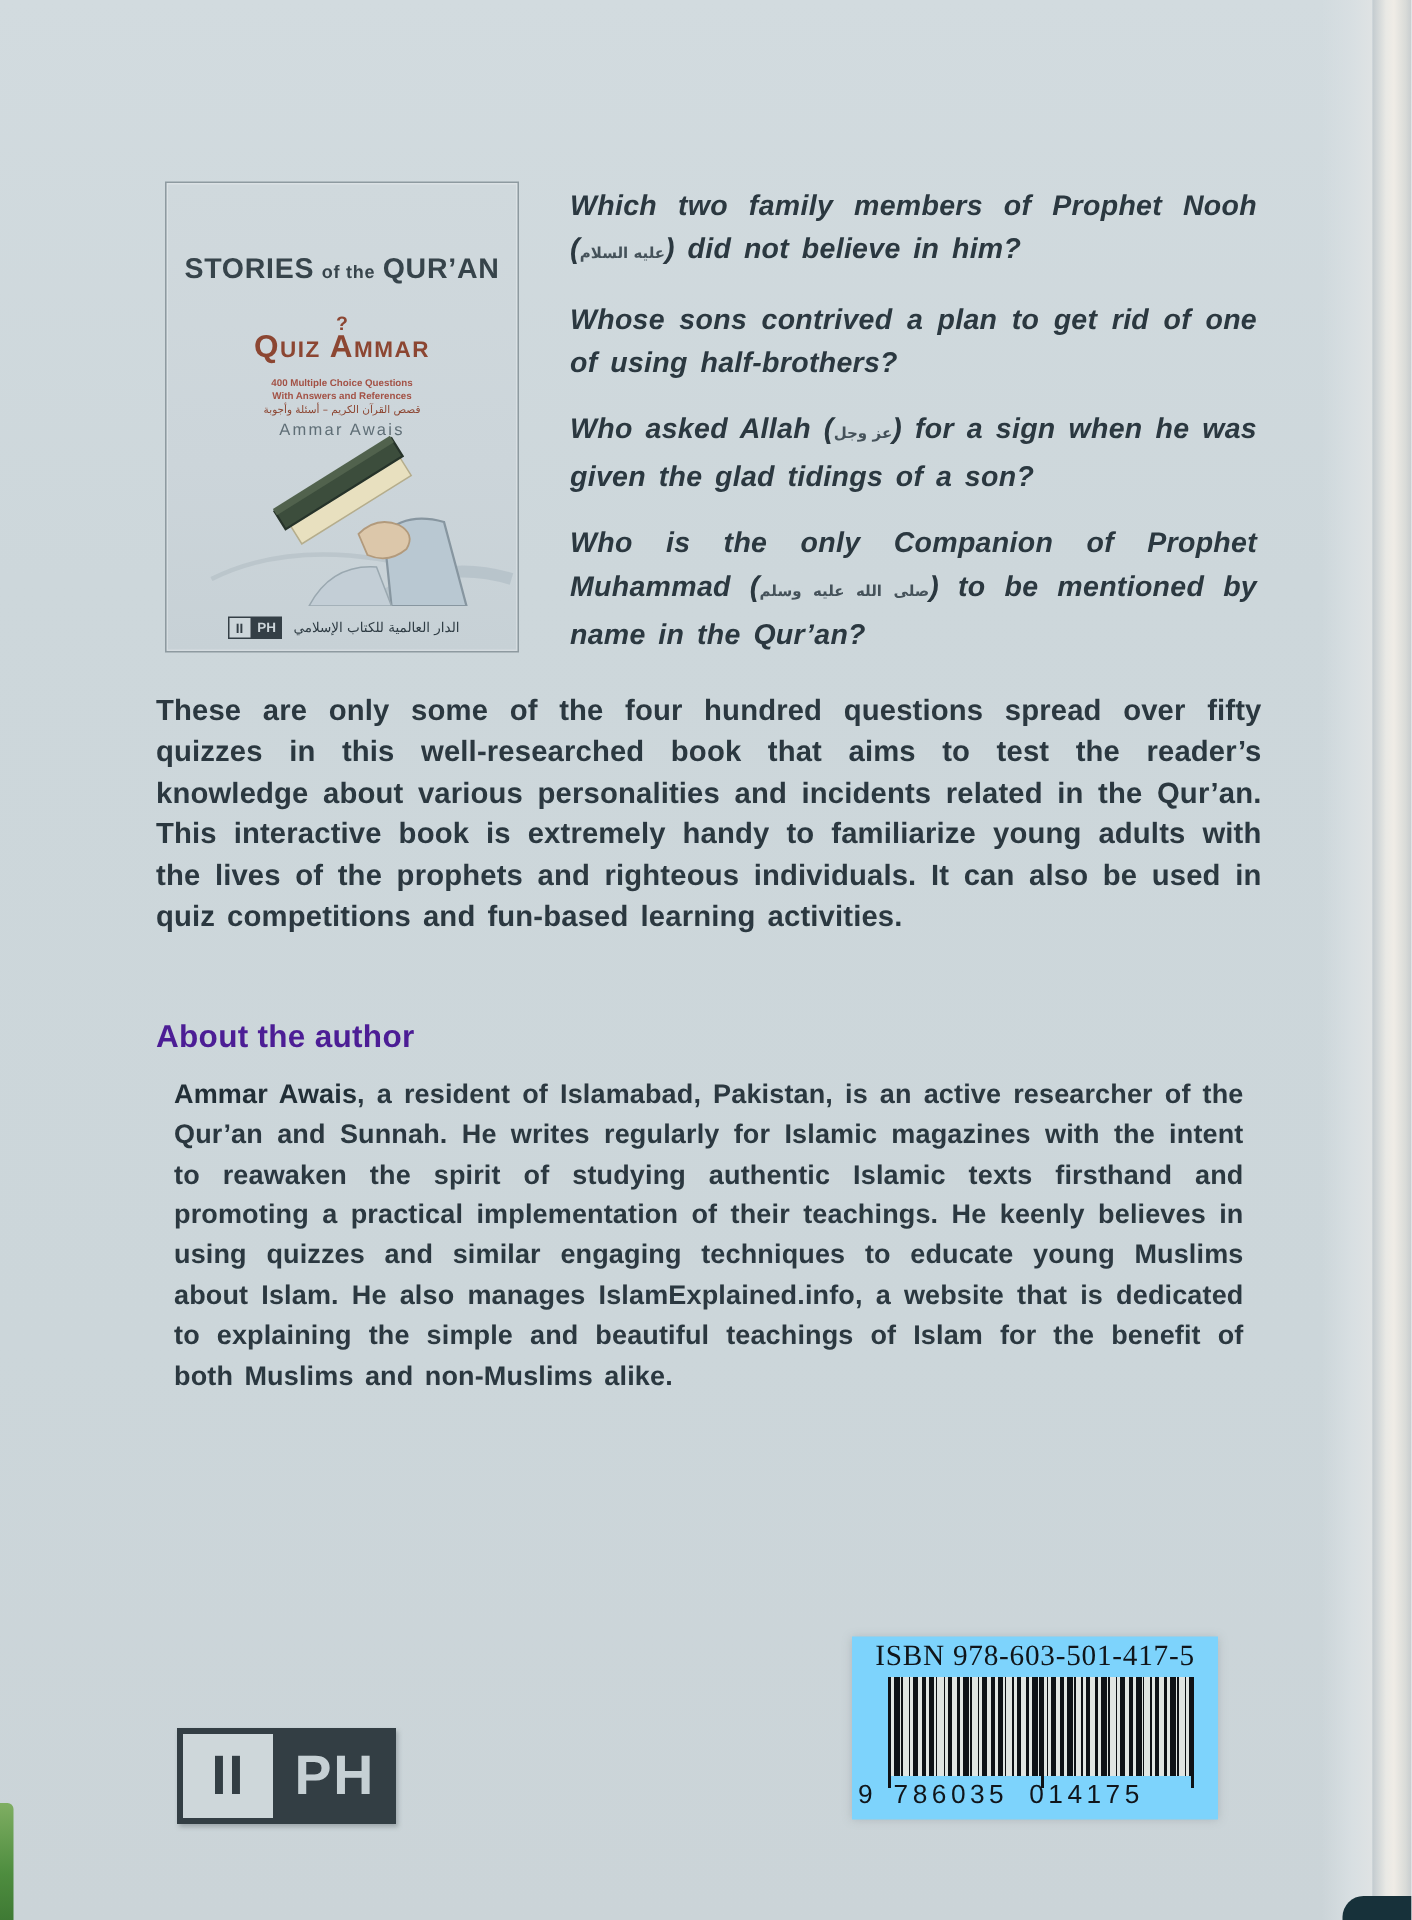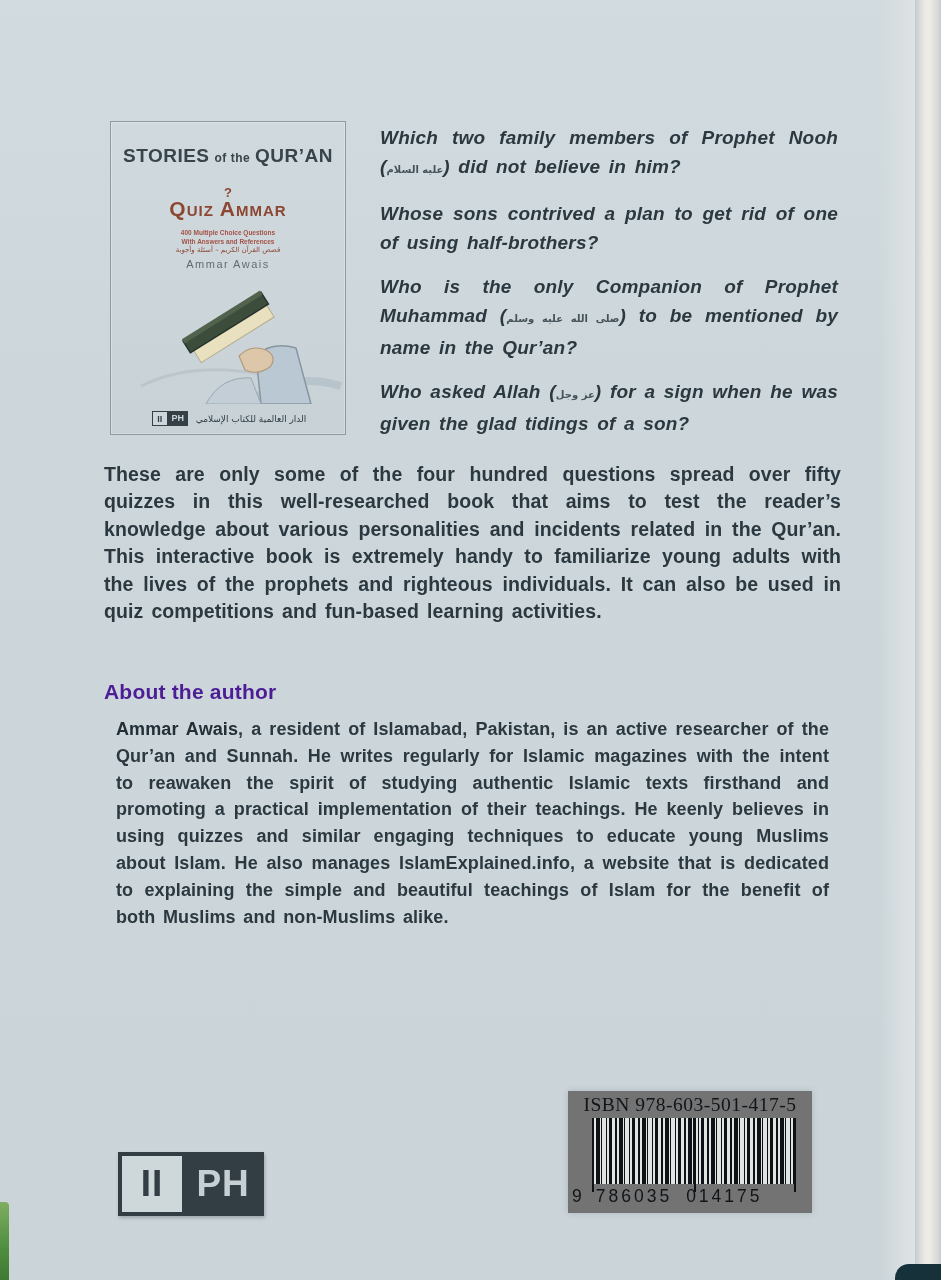--- a/index.html
+++ b/index.html
@@ -28,21 +28,21 @@
     background:#17313a;border-radius:14px 0 0 0;
   }
 
   
   .cover-thumb{
     position:absolute;left:110px;top:121px;width:236px;height:314px;
     background:linear-gradient(180deg,#d0d9dd 0%,#ccd5da 60%,#c7d1d6 100%);
     border:1px solid #8e9aa0;box-shadow:0 0 0 1px rgba(255,255,255,.25) inset;
     text-align:center;box-sizing:border-box;
   }
-  .ct-title{margin-top:24px;color:#37444b;font-weight:bold;letter-spacing:.5px;line-height:20px;}
+  .ct-title{margin-top:48px;color:#37444b;font-weight:bold;letter-spacing:.5px;line-height:20px;}
   .ct-title .big{font-size:19px;}
   .ct-title .small{font-size:12px;font-weight:600;}
   .ct-qmark{margin-top:20px;color:#8c4632;font-weight:bold;font-size:13px;line-height:10px;}
   .ct-quiz{color:#8c4632;font-weight:bold;font-size:21px;font-variant:small-caps;letter-spacing:1px;line-height:22px;}
   .ct-sub{margin-top:8px;color:#a35246;font-size:6.5px;line-height:9px;font-weight:600;}
   .ct-arabic{color:#8c4632;font-size:7px;font-family:"DejaVu Sans",sans-serif;}
   .ct-author{margin-top:4px;color:#5f6e76;font-size:11px;letter-spacing:1.5px;}
   .ct-illus{position:absolute;left:0;bottom:30px;width:236px;height:118px;}
   .ct-bottom{
     position:absolute;left:0;bottom:8px;width:236px;display:flex;
@@ -72,21 +72,21 @@
   .about h2{margin:0 0 2px 0;font-size:21px;color:#4c1d95;letter-spacing:.2px;}
   .about p{
     margin:12px;font-size:18px;font-weight:bold;color:#2b3840;line-height:26.8px;
     text-align:justify;word-spacing:2.5px;letter-spacing:.1px;
   }
   .about p b{color:#222f37;}
 
   
   .isbn-box{
     position:absolute;left:568px;top:1091px;width:244px;height:122px;
-    background:#737373;box-shadow:0 0 6px rgba(120,130,135,.35);
+    background:#7dd3fc;box-shadow:0 0 6px rgba(120,130,135,.35);
     box-sizing:border-box;padding:3px 10px 4px;text-align:center;
   }
   .isbn-label{font-family:"Liberation Serif",serif;font-size:19.5px;color:#10151a;letter-spacing:.5px;white-space:nowrap;}
   .barcode{
     position:relative;height:66px;margin:2px 6px 0 14px;
     background:repeating-linear-gradient(90deg,
       #0e1216 0px,#0e1216 2px,#e0e5e2 2px,#e0e5e2 4px,
       #0e1216 4px,#0e1216 8px,#e0e5e2 8px,#e0e5e2 9px,
       #0e1216 9px,#0e1216 10px,#e0e5e2 10px,#e0e5e2 14px,
       #0e1216 14px,#0e1216 15px,#e0e5e2 15px,#e0e5e2 17px,
@@ -155,22 +155,22 @@
         <span class="l">II</span>
         <span class="r">PH</span>
       </div>
       <span class="ct-pub-ar">الدار العالمية للكتاب الإسلامي</span>
     </div>
   </div>
 
   <div class="questions">
     <p class="q"><span>Which two family members of Prophet Nooh (</span><span class="hon">عليه السلام</span><span>) did not believe in him?</span></p>
     <p class="q"><span>Whose sons contrived a plan to get rid of one of using half-brothers?</span></p>
+    <p class="q"><span>Who asked Allah (</span><span class="hon">عز وجل</span><span>) for a sign when he was given the glad tidings of a son?</span></p>
     <p class="q"><span>Who is the only Companion of Prophet Muhammad (</span><span class="hon">صلى الله عليه وسلم</span><span>) to be mentioned by name in the Qur’an?</span></p>
-    <p class="q"><span>Who asked Allah (</span><span class="hon">عز وجل</span><span>) for a sign when he was given the glad tidings of a son?</span></p>
   </div>
 
   <p class="blurb">These are only some of the four hundred questions spread over fifty quizzes in this well-researched book that aims to test the reader’s knowledge about various personalities and incidents related in the Qur’an. This interactive book is extremely handy to familiarize young adults with the lives of the prophets and righteous individuals. It can also be used in quiz competitions and fun-based learning activities.</p>
 
   <div class="about">
     <h2>About the author</h2>
     <p><b>Ammar Awais</b><span>, a resident of Islamabad, Pakistan, is an active researcher of the Qur’an and Sunnah. He writes regularly for Islamic magazines with the intent to reawaken the spirit of studying authentic Islamic texts firsthand and promoting a practical implementation of their teachings. He keenly believes in using quizzes and similar engaging techniques to educate young Muslims about Islam. He also manages IslamExplained.info, a website that is dedicated to explaining the simple and beautiful teachings of Islam for the benefit of both Muslims and non-Muslims alike.</span></p>
   </div>
 
   <div class="isbn-box">

